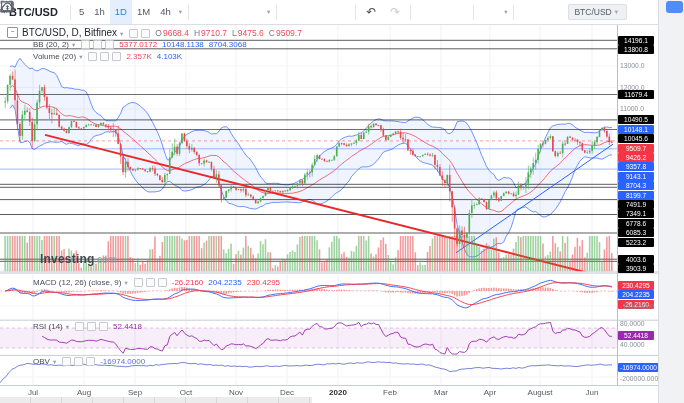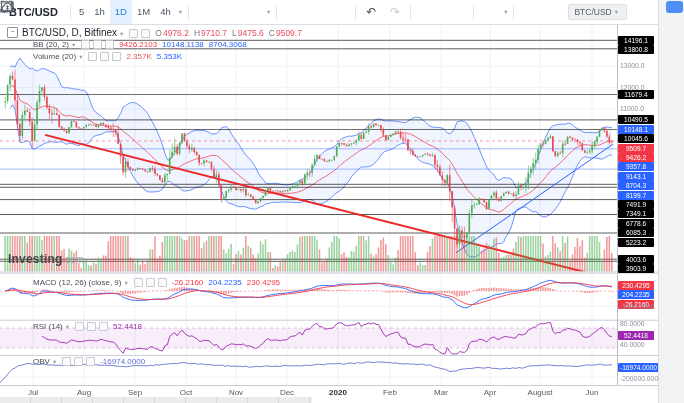--- a/index.html
+++ b/index.html
@@ -13,21 +13,21 @@
   .tb-btn.active{color:#1e88d8;background:#e3effd;}
   .caret{font-family:"DejaVu Sans",sans-serif;font-size:6.5px;color:#9aa0a8;padding:0 3px;}
   .tb-ico{width:24px;height:24px;display:flex;align-items:center;justify-content:center;cursor:pointer;}
   .tb-right{margin-left:auto;display:flex;align-items:center;padding-right:4px;}
   .undoredo{font-family:"DejaVu Sans",sans-serif;font-size:12px;line-height:24px;}
   .symbtn{background:#eef0f3;border:1px solid #dcdee3;border-radius:2px;font-size:8.5px;color:#555b66;
     padding:2px 5px;margin:0 3px;cursor:pointer;display:flex;align-items:center;}
   
   svg{position:absolute;left:0;top:0;z-index:1;}
   #wm{position:absolute;left:8px;top:249px;z-index:2;opacity:.92;}
-  #wm b{font-size:12px;color:#3a3d44;letter-spacing:.2px;}
+  #wm b{font-size:12px;color:#3a3d44;letter-spacing:.2px;margin-left:32px;}
   #wm span{font-size:10px;color:#9aa2ad;}
   .legend{position:absolute;z-index:3;display:flex;align-items:flex-end;white-space:nowrap;}
   .lg-title{font-size:10px;color:#22262f;}
   .lg-name{font-size:8px;color:#4a4d57;padding-left:26px;}
   .lg-val{font-size:8px;margin-left:5px;}
   .ohlc-l{font-size:8.5px;color:#787b86;margin-left:5px;}
   .ohlc-v{font-size:8.5px;color:#eb4d5c;margin-left:1px;}
   .mini{display:inline-block;width:7px;height:7px;border:1px solid #c6c9cf;background:#fbfbfc;
     border-radius:1px;margin-left:3px;cursor:pointer;}
   .collapse-box{display:inline-block;width:9px;height:9px;border:1px solid #8e939b;border-radius:1px;
@@ -1265,46 +1265,46 @@
     <b>Investing</b><span>.com</span>
   </div>
 
   <div class="legend" style="left:7px;top:27px;">
     <span class="collapse-box">−</span>
     <span class="lg-title">BTC/USD, D, Bitfinex</span>
     <span class="caret">▾</span>
     <span class="mini"></span>
     <span class="mini"></span>
     <span class="ohlc-l">O</span>
-    <span class="ohlc-v">4976.2</span>
+    <span class="ohlc-v">9668.4</span>
     <span class="ohlc-l">H</span>
     <span class="ohlc-v">9710.7</span>
     <span class="ohlc-l">L</span>
     <span class="ohlc-v">9475.6</span>
     <span class="ohlc-l">C</span>
     <span class="ohlc-v">9509.7</span>
   </div>
   <div class="legend" style="left:7px;top:40px;">
     <span class="lg-name">BB (20, 2)</span>
     <span class="caret">▾</span>
     <span class="mini"></span>
     <span class="mini"></span>
     <span class="mini"></span>
-    <span class="lg-val" style="color:#f23645;">9426.2103</span>
+    <span class="lg-val" style="color:#f23645;">5377.0172</span>
     <span class="lg-val" style="color:#2962ff;">10148.1138</span>
     <span class="lg-val" style="color:#2962ff;">8704.3068</span>
   </div>
   <div class="legend" style="left:7px;top:52px;">
     <span class="lg-name">Volume (20)</span>
     <span class="caret">▾</span>
     <span class="mini"></span>
     <span class="mini"></span>
     <span class="mini"></span>
     <span class="lg-val" style="color:#eb4d5c;">2.357K</span>
-    <span class="lg-val" style="color:#2962ff;">5.353K</span>
+    <span class="lg-val" style="color:#2962ff;">4.103K</span>
   </div>
   <div class="legend" style="left:7px;top:278px;">
     <span class="lg-name">MACD (12, 26) (close, 9)</span>
     <span class="caret">▾</span>
     <span class="mini"></span>
     <span class="mini"></span>
     <span class="mini"></span>
     <span class="lg-val" style="color:#f23645;">-26.2160</span>
     <span class="lg-val" style="color:#2962ff;">204.2235</span>
     <span class="lg-val" style="color:#f23645;">230.4295</span>

